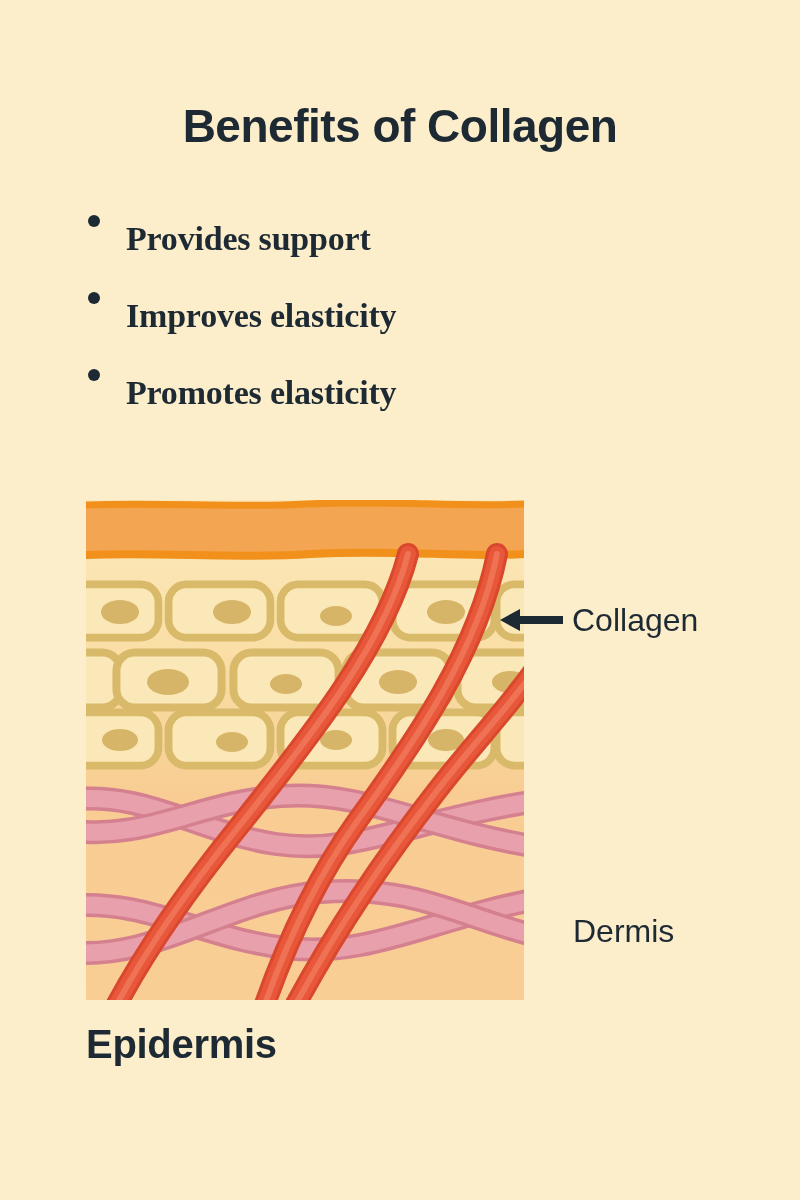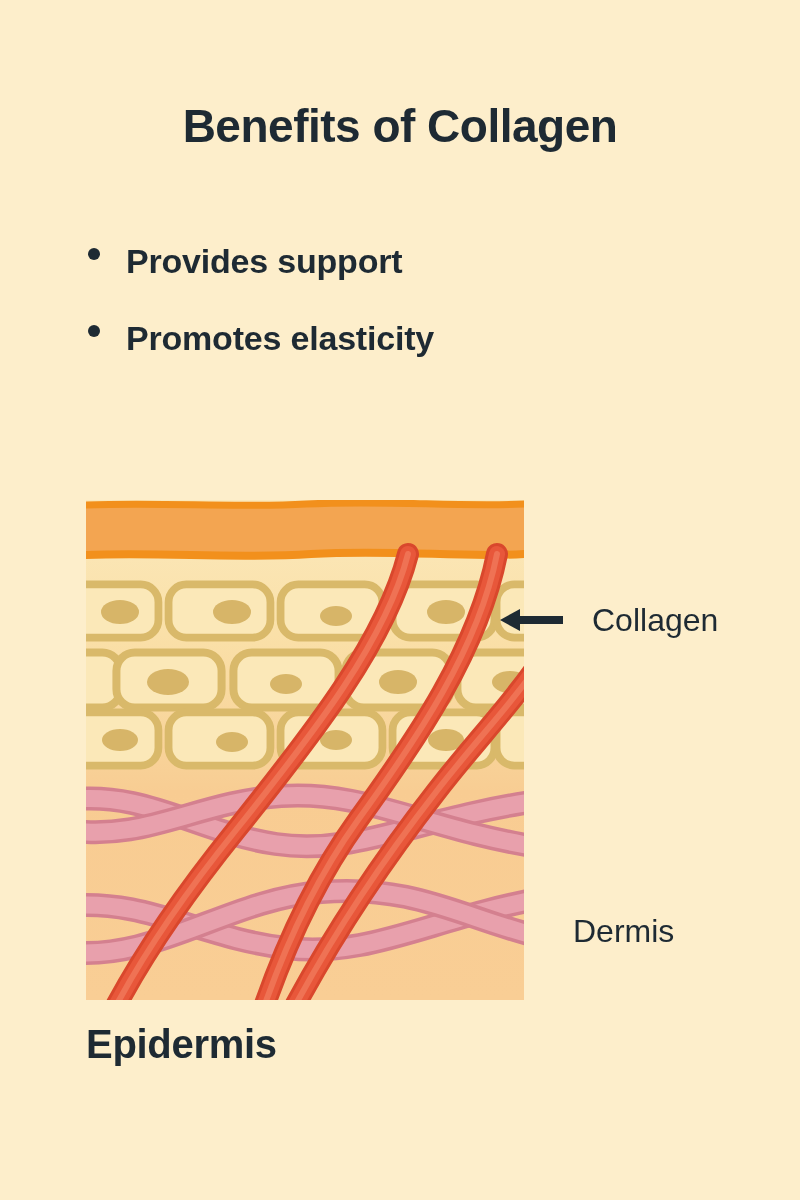--- a/index.html
+++ b/index.html
@@ -38,22 +38,23 @@
 
   
   .bullets {
     position: absolute;
     left: 88px;
     top: 222px;
     width: 560px;
   }
   .bullet-row {
     display: flex;
-    align-items: center;
+    align-items: flex-start;
     height: 77px;
+    font-family: Liberation Serif, serif;
   }
   .bullet-dot {
     width: 12px;
     height: 12px;
     border-radius: 50%;
     background: #1e2a33;
     flex: 0 0 auto;
     position: relative;
     top: -7px;
   }
@@ -86,21 +87,21 @@
     left: 498px;
     top: 598px;
     height: 44px;
     display: flex;
     align-items: center;
   }
   .callout-collagen .arrow {
     flex: 0 0 auto;
   }
   .callout-collagen .callout-label {
-    margin-left: 28px;
+    margin-left: 8px;
     font-size: 32px;
     color: #1e2a33;
     line-height: 1;
     white-space: nowrap;
   }
 
   
   .label-dermis {
     position: absolute;
     left: 573px;
@@ -130,20 +131,24 @@
 <body>
 
 <div class="poster">
 
   <div class="title">Benefits of Collagen</div>
 
   <div class="bullets">
     <div class="bullet-row">
       <span class="bullet-dot"></span>
       <span class="bullet-text">Provides support</span>
+    </div>
+    <div class="bullet-row">
+      <span class="bullet-dot"></span>
+      <span class="bullet-text">Improves elasticity</span>
     </div>
     <div class="bullet-row">
       <span class="bullet-dot"></span>
       <span class="bullet-text">Promotes elasticity</span>
     </div>
   </div>
 
   <div class="diagram">
     <svg viewBox="0 0 438 500" xmlns="http://www.w3.org/2000/svg">
       <defs>

